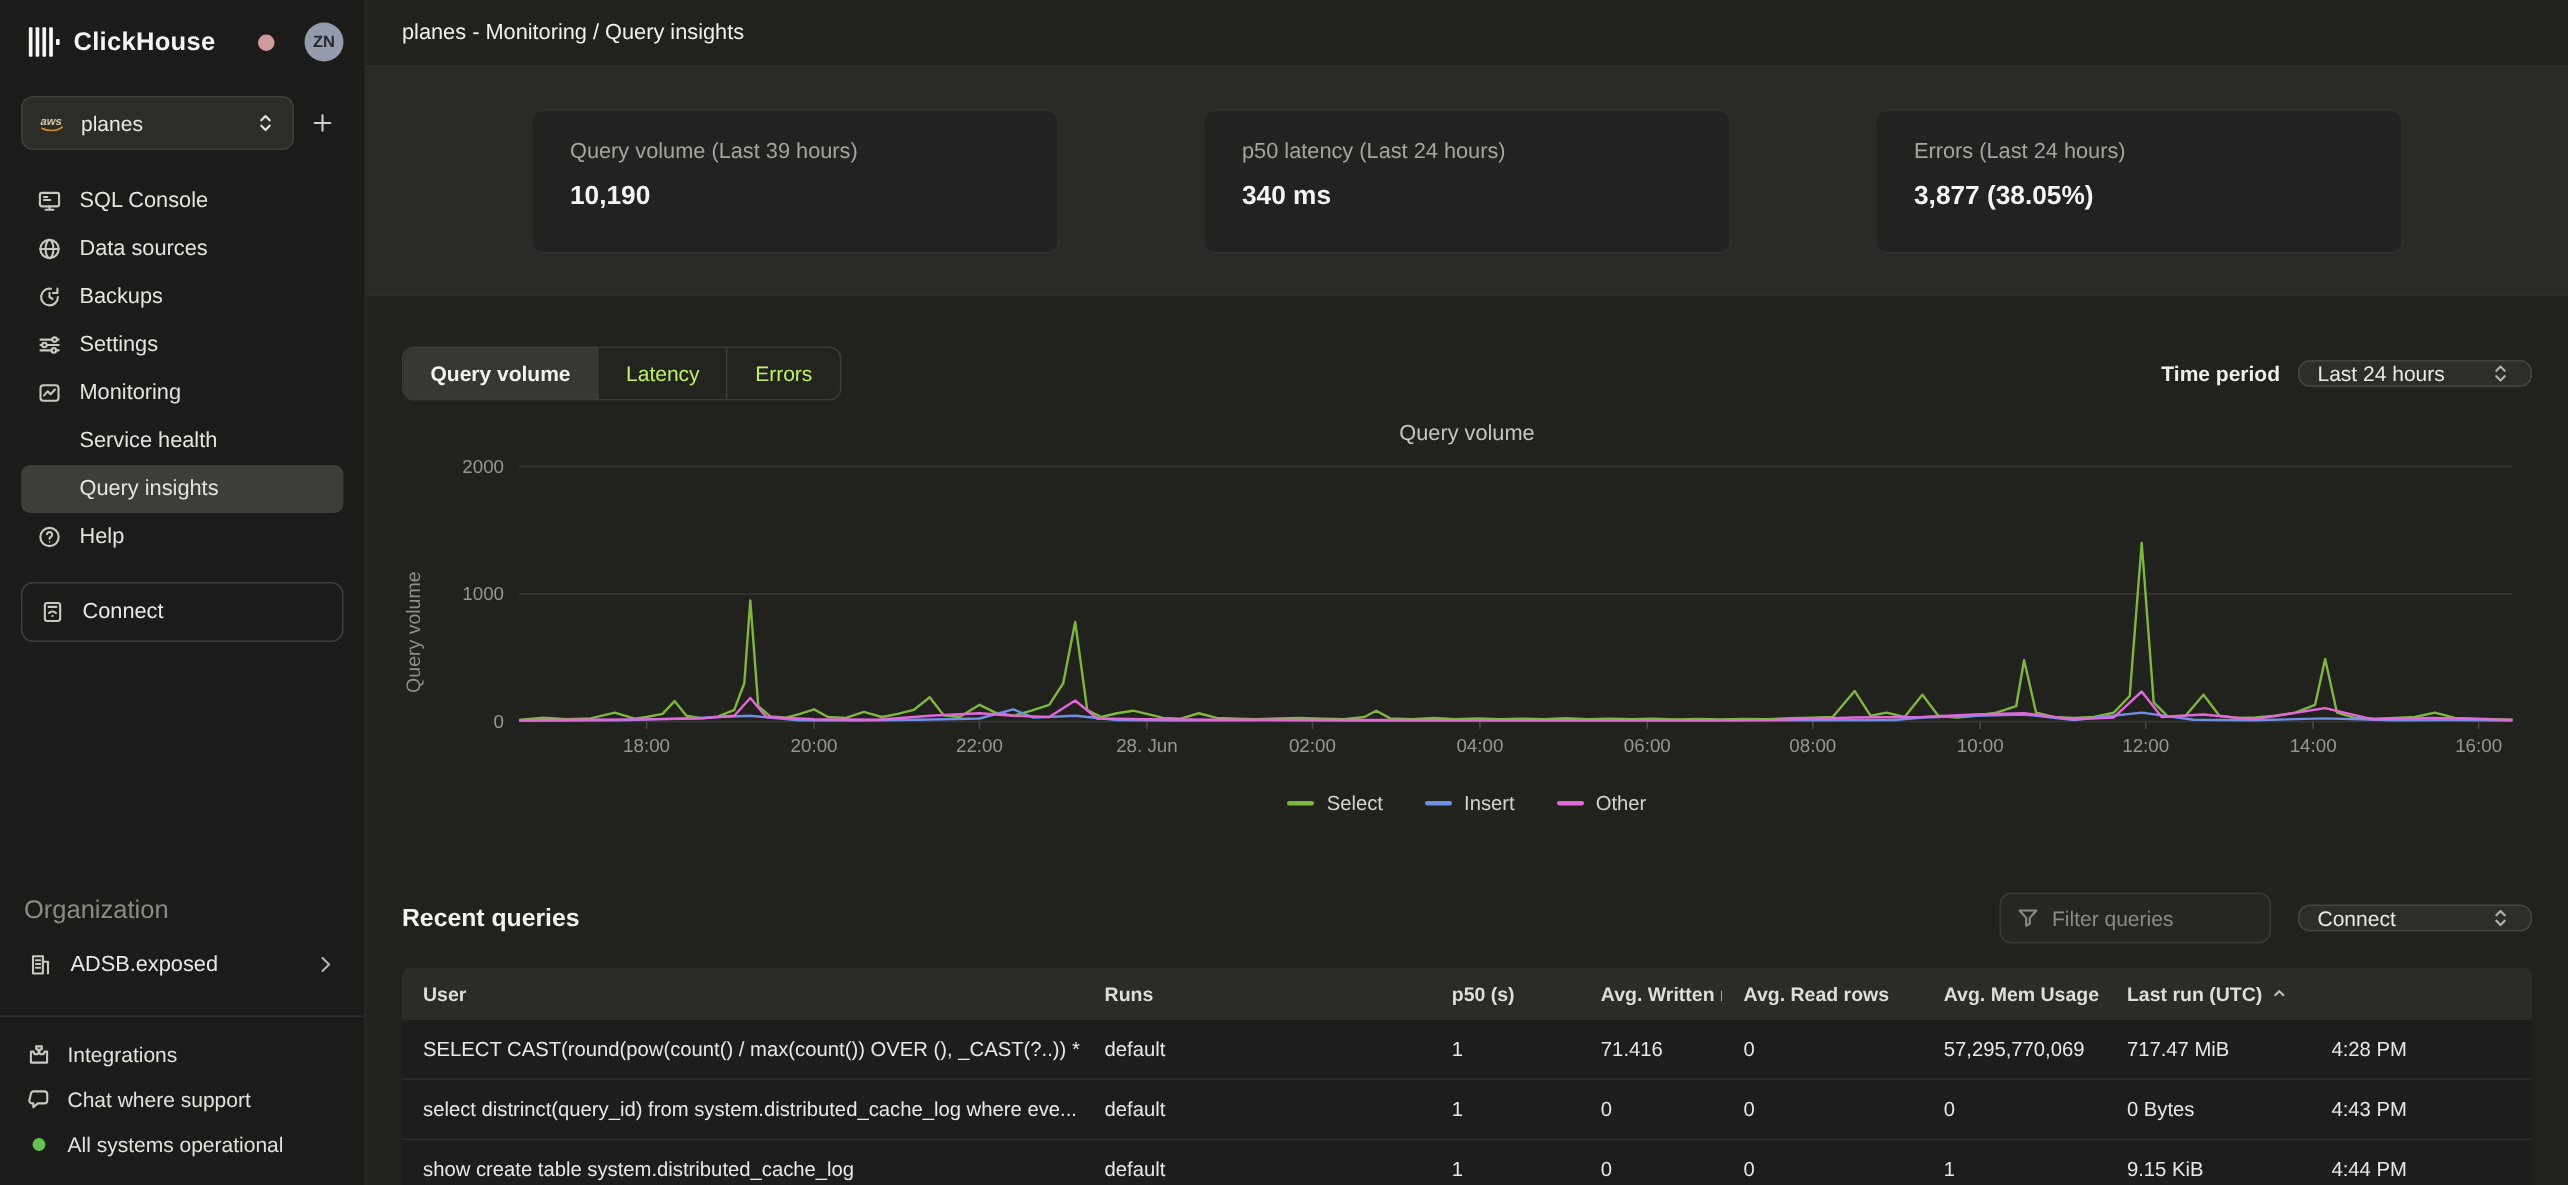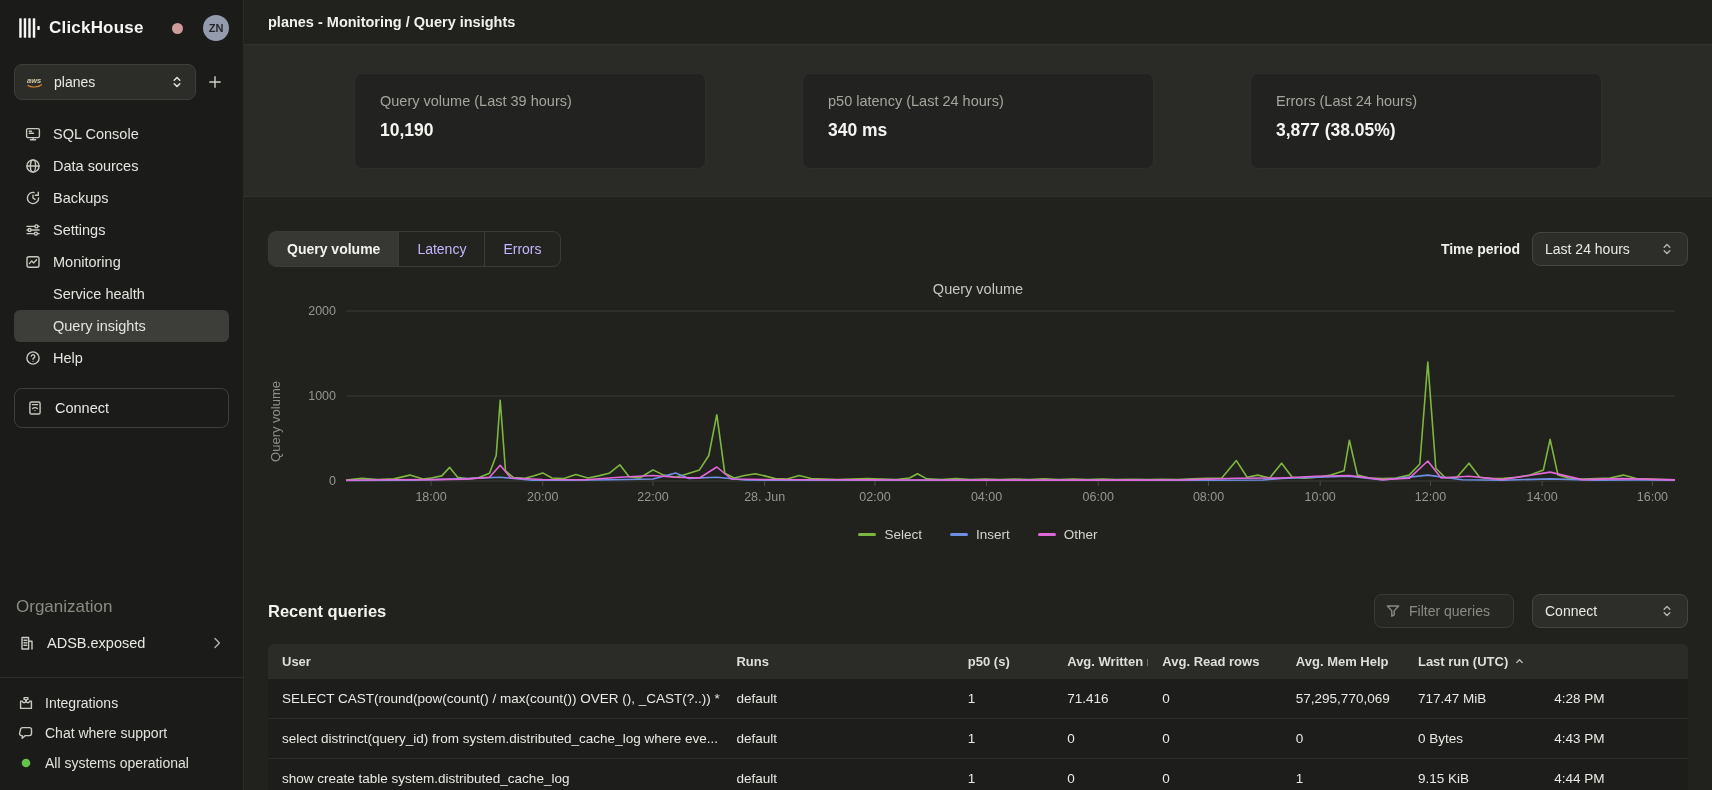--- a/index.html
+++ b/index.html
@@ -52,52 +52,52 @@
   .org-row .icon { width:17px; color:#c9c9c2; }
   .org-row .chev { margin-left:auto; color:#b5b5ae; }
   .side-divider { height:1px; background:#2e2e2a; margin:18px -14px 10px -14px; }
   .foot-item { height:30px; display:flex; align-items:center; gap:11px; padding:0 4px;
     font-size:14px; color:#e2e2dd; cursor:pointer; }
   .foot-item .icon { width:16px; color:#c9c9c2; }
   
   .main { flex:1; display:flex; flex-direction:column; min-width:0; }
   .topbar { height:45px; min-height:45px; display:flex; align-items:center; padding:0 24px;
     border-bottom:1px solid #31312d; }
-  .breadcrumb { font-size:14.5px; font-weight:700; color:#f0f0ed; }
+  .breadcrumb { font-size:14.5px; font-weight:400; color:#f0f0ed; }
   .stats-band { height:152px; min-height:152px; background:#2a2a27; border-bottom:1px solid #31312d;
     display:flex; align-items:center; justify-content:center; gap:96px; }
   .stat-card { width:352px; height:96px; background:#222220; border:1px solid rgba(255,255,255,.055);
     border-radius:8px; padding:19px 25px; }
   .stat-label { font-size:14.5px; color:#a5a59e; }
   .stat-value { font-size:17.5px; font-weight:700; color:#f4f4f1; margin-top:11px; }
   .content { padding:0 24px; flex:1; min-height:0; }
   .controls-row { margin-top:34px; display:flex; align-items:center; justify-content:space-between; }
   .tab-group { display:inline-flex; border:1px solid #3b3b37; border-radius:8px; overflow:hidden; background:#232320; }
-  .tab { padding:0 18px; height:34px; line-height:34px; font-size:14px; color:#c4b5fd; cursor:pointer;
+  .tab { padding:0 18px; height:34px; line-height:34px; font-size:14px; color:#bef264; cursor:pointer;
     border-left:1px solid #3b3b37; }
   .tab:first-child { border-left:none; }
   .tab.active { background:#373733; color:#f2f2ef; font-weight:600; }
   .time-period { display:flex; align-items:center; gap:12px; }
   .tp-label { font-size:14px; font-weight:700; color:#eeeeea; }
-  .select-box { height:34px; min-width:156px; background:#2d2d2a; border:1px solid #454540; border-radius:8px;
+  .select-box { height:18px; min-width:156px; background:#2d2d2a; border:1px solid #454540; border-radius:8px;
     display:flex; align-items:center; justify-content:space-between; gap:10px; padding:0 12px;
     font-size:14px; color:#e9e9e5; cursor:pointer; }
   .select-box .icon { color:#b5b5af; }
   .chart-title { margin-top:14px; text-align:center; font-size:14.5px; color:#c6c6c0; }
   .chart-wrap { position:relative; margin-top:2px; padding-left:26px; }
   .ylabel { position:absolute; left:0; top:38%; writing-mode:vertical-rl; transform:rotate(180deg);
     font-size:13px; color:#8f8f88; }
   .ytick,.xtick { fill:#96968f; font-size:12.5px; }
   .legend { margin-top:12px; display:flex; justify-content:center; gap:28px; }
   .legend-item { display:flex; align-items:center; gap:8px; font-size:13.5px; color:#d4d4ce; cursor:pointer; }
   .legend-swatch { width:18px; height:3px; border-radius:2px; display:inline-block; }
   .recent-row { margin-top:52px; display:flex; align-items:center; justify-content:space-between; }
   .recent-title { font-size:16.5px; font-weight:700; color:#f2f2ef; }
   .recent-controls { display:flex; align-items:center; gap:18px; }
-  .filter-box { width:140px; height:34px; background:#262623; border:1px solid #3a3a36; border-radius:8px;
+  .filter-box { width:181px; height:34px; background:#262623; border:1px solid #3a3a36; border-radius:8px;
     display:flex; align-items:center; gap:8px; padding:0 10px; }
   .filter-box .icon { color:#8b8b85; }
   .filter-box input { background:transparent; border:none; outline:none; width:100%;
     font-size:14px; color:#e6e6e2; font-family:inherit; }
   .filter-box input::placeholder { color:#8b8b85; }
   
   .table { margin-top:16px; }
   .t-row { display:grid; grid-template-columns:32% 16.3% 7% 6.7% 9.4% 8.6% 9.6% 10.4%; align-items:center; }
   .t-head { background:#2b2b28; border-radius:6px 6px 0 0; height:34px; }
   .t-head .t-cell { font-size:13px; font-weight:700; color:#dededa; }
@@ -411,21 +411,21 @@
             </div>
           <div class="t-cell">
               <span>Avg. Written rows</span>
 
             </div>
           <div class="t-cell">
               <span>Avg. Read rows</span>
 
             </div>
           <div class="t-cell">
-              <span>Avg. Mem Help</span>
+              <span>Avg. Mem Usage</span>
 
             </div>
           <div class="t-cell">
               <span>Last run (UTC)</span>
               <span class="icon sort-caret">
               <svg width="11" height="11" viewBox="0 0 16 16" fill="none" stroke="currentColor" stroke-width="2">
                 <path d="M3.5 10 8 5.5l4.5 4.5"></path>
               </svg>
             </span>
             </div>

